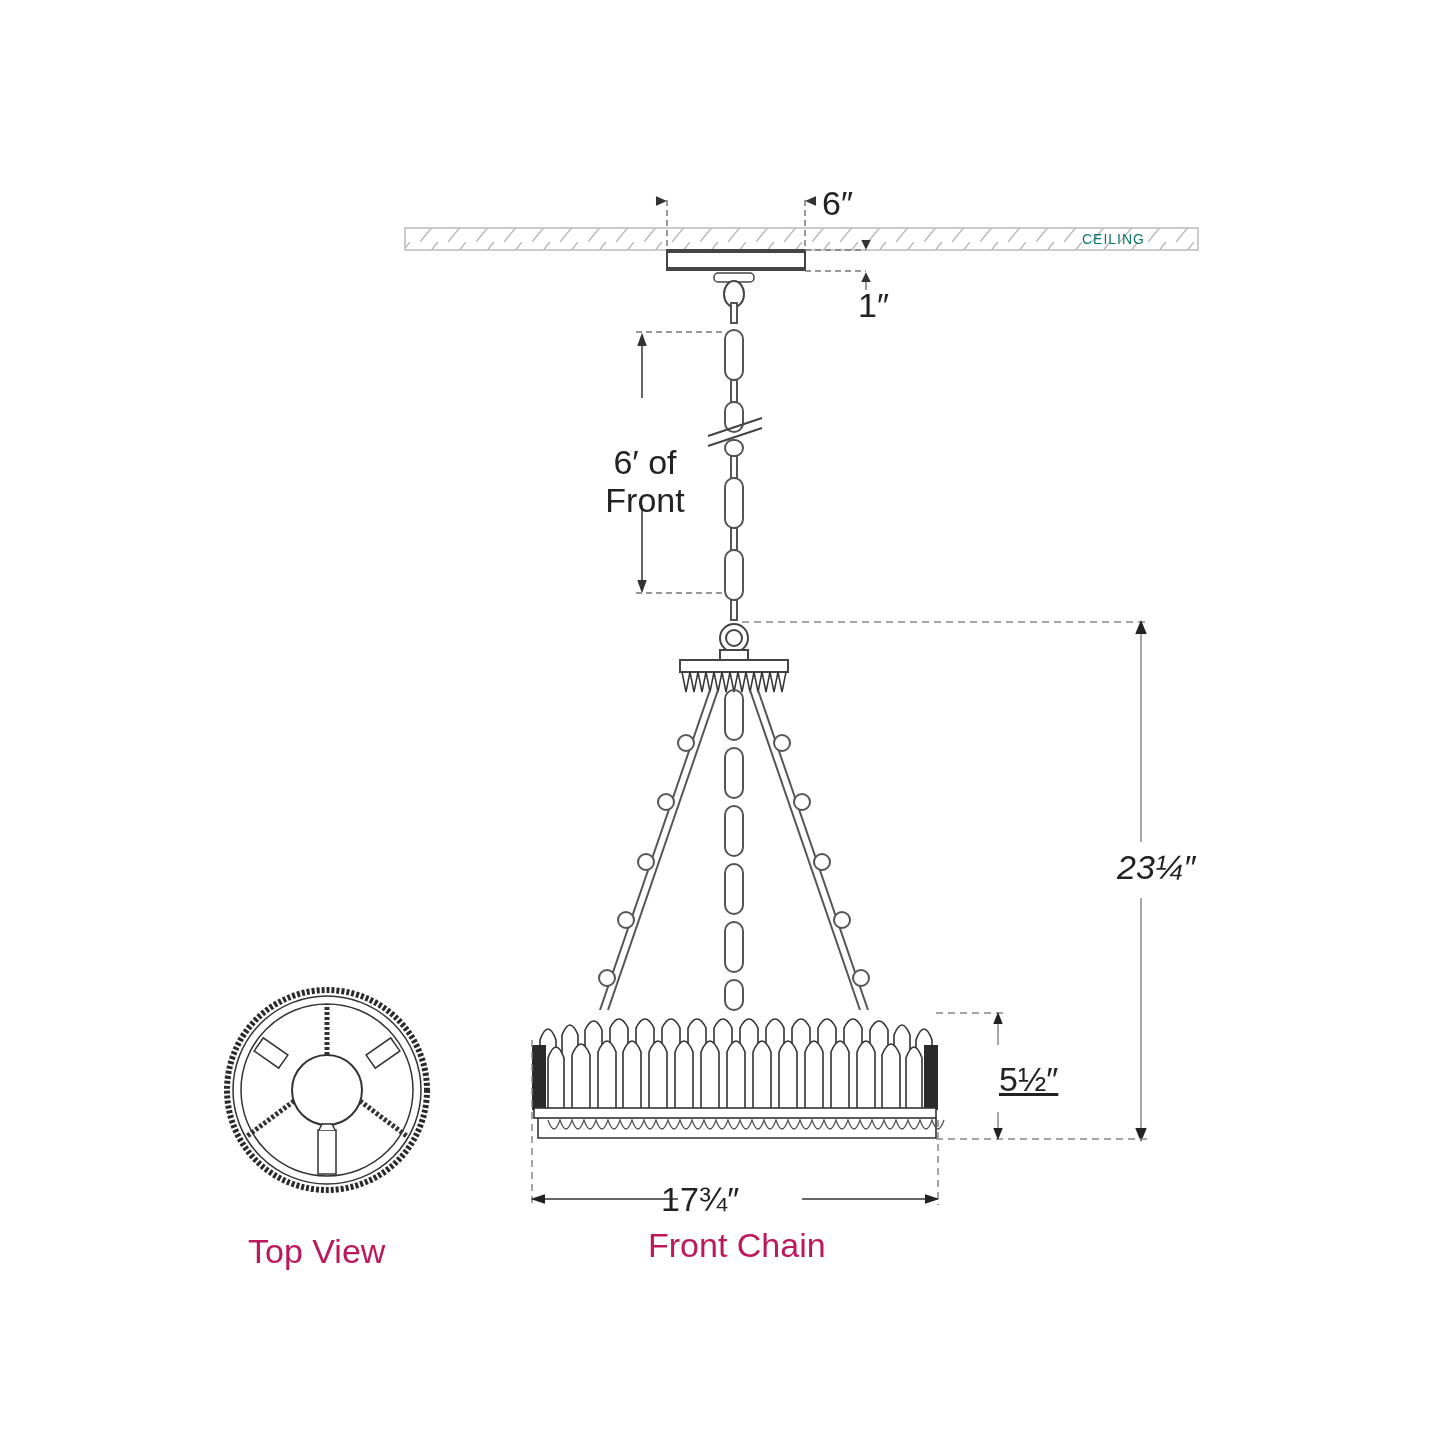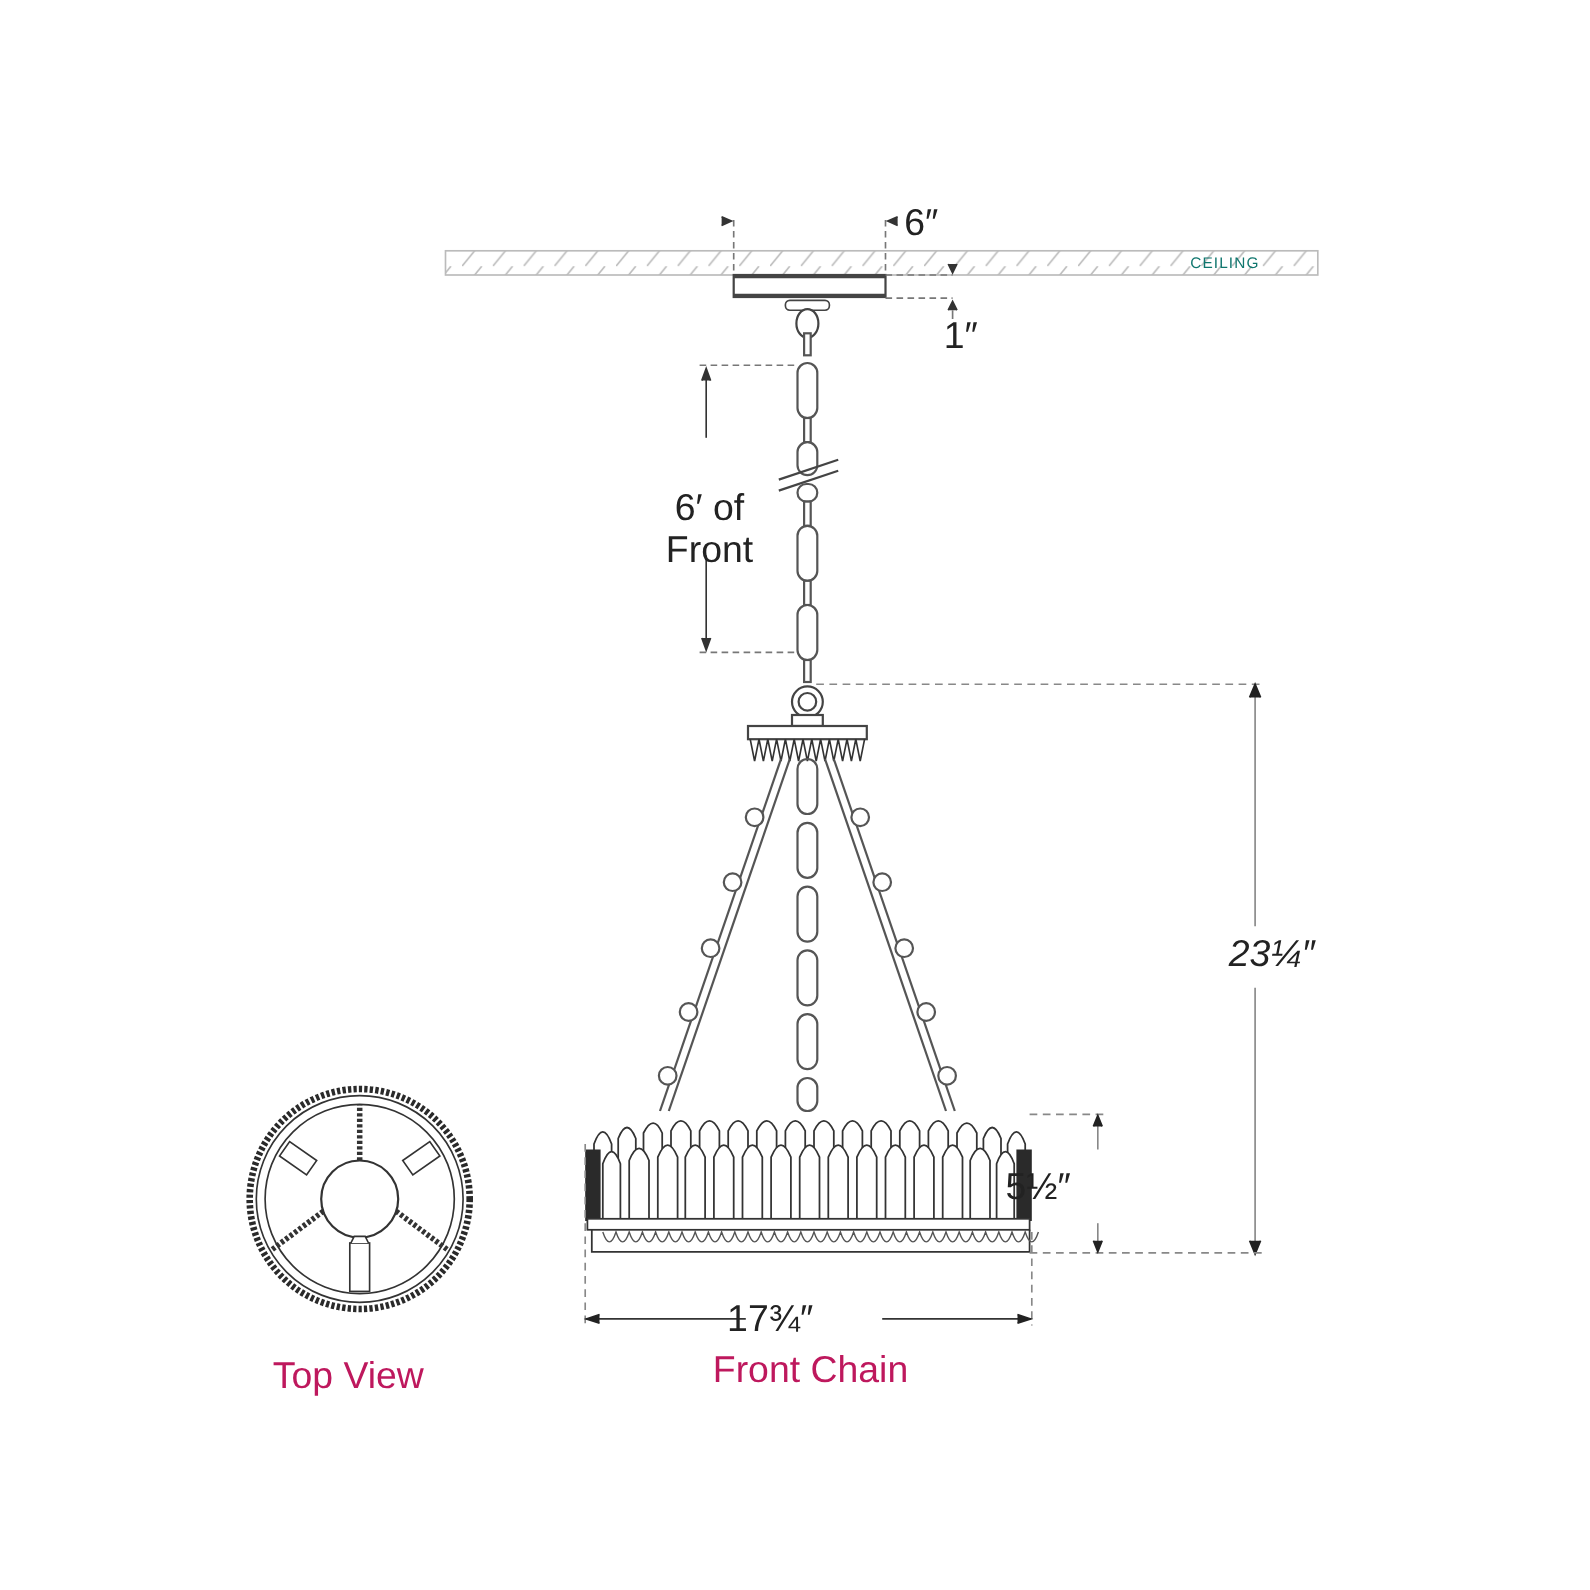--- a/index.html
+++ b/index.html
@@ -190,16 +190,16 @@
 </svg>
 
 <div class="lbl ceiling-tag" style="left:1082px; top:232px;">CEILING</div>
 <div class="lbl dim" style="left:822px; top:186px;">6″</div>
 <div class="lbl dim" style="left:858px; top:288px;">1″</div>
 <div class="lbl chain-lbl" style="left:590px; top:415px; width:110px;margin-top:28px;">
   <div>6′ of</div>
   <div>Front</div>
 </div>
 <div class="lbl dim" style="left:1117px; top:850px;font-style:italic;">23¼″</div>
-<div class="lbl dim" style="left:914px; top:1062px;">5½″</div>
+<div class="lbl dim" style="left:999px; top:1062px;text-decoration:underline;">5½″</div>
 <div class="lbl dim" style="left:661px; top:1182px;">17¾″</div>
 <div class="lbl view" style="left:648px; top:1228px;">Front Chain</div>
 <div class="lbl view" style="left:248px; top:1234px;">Top View</div>
 
 </body></html>

